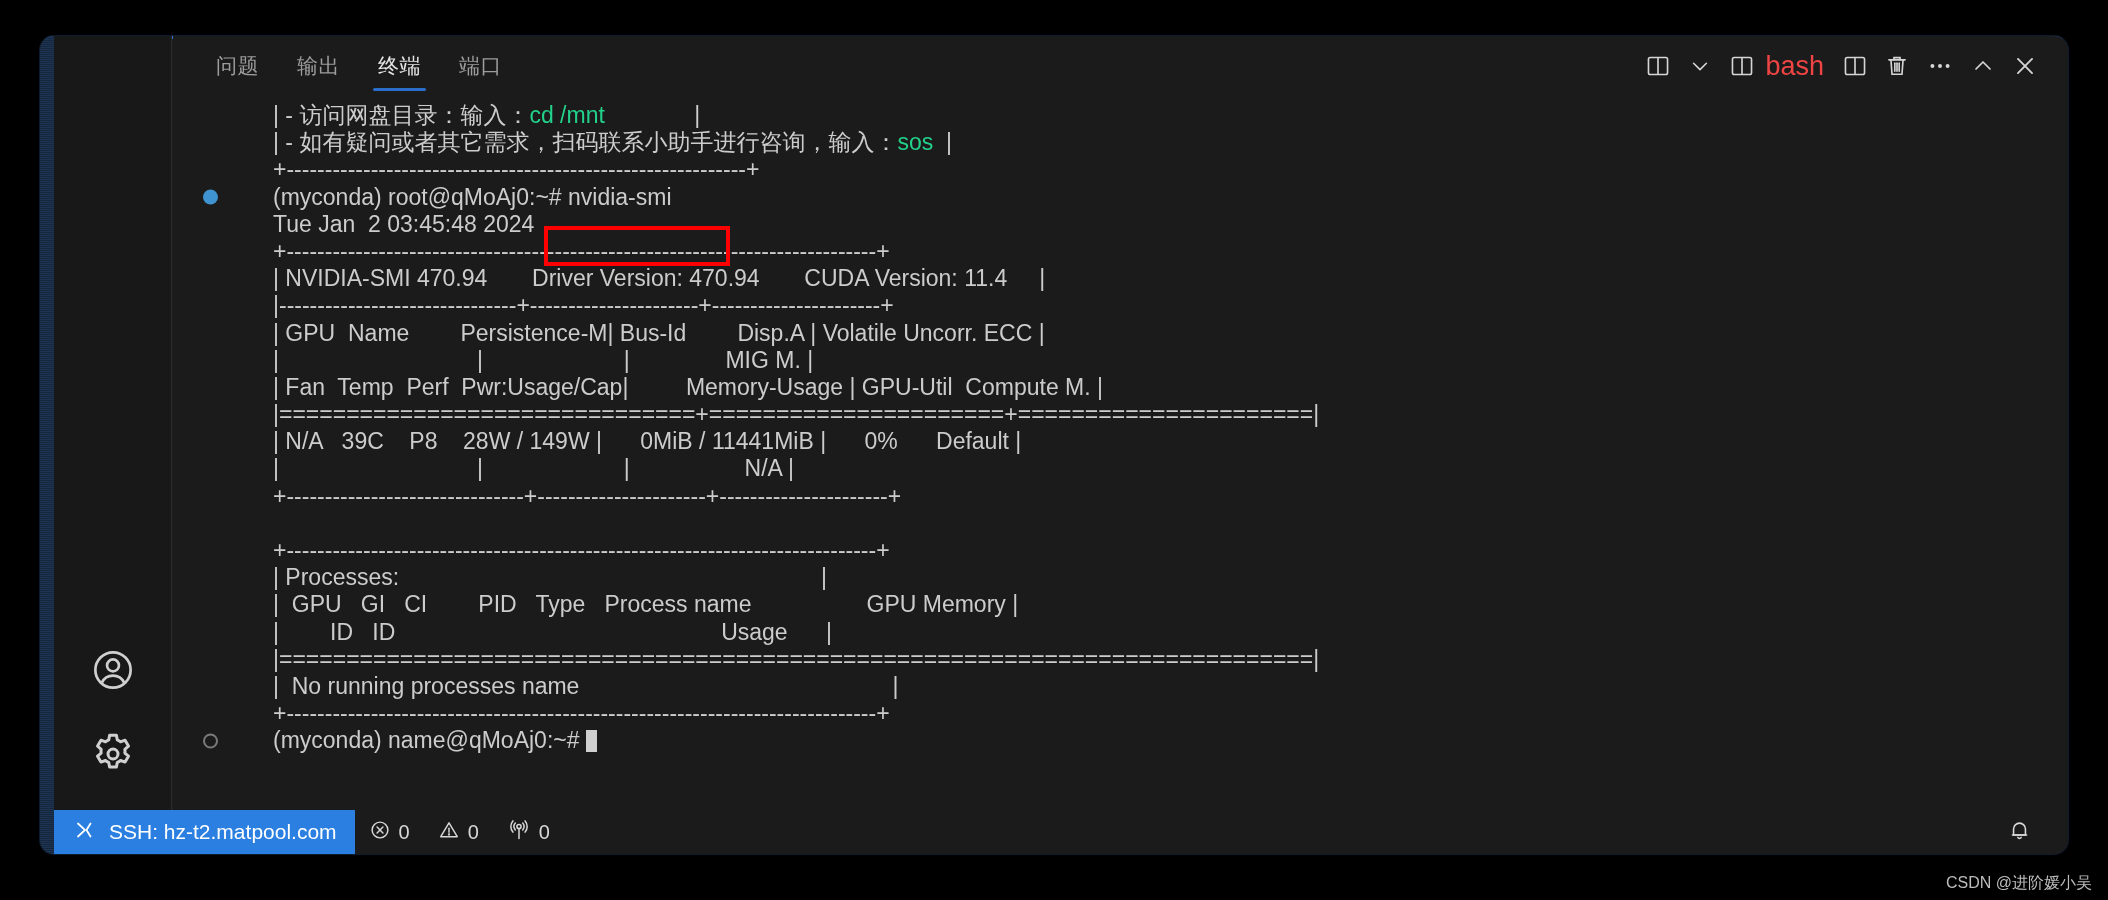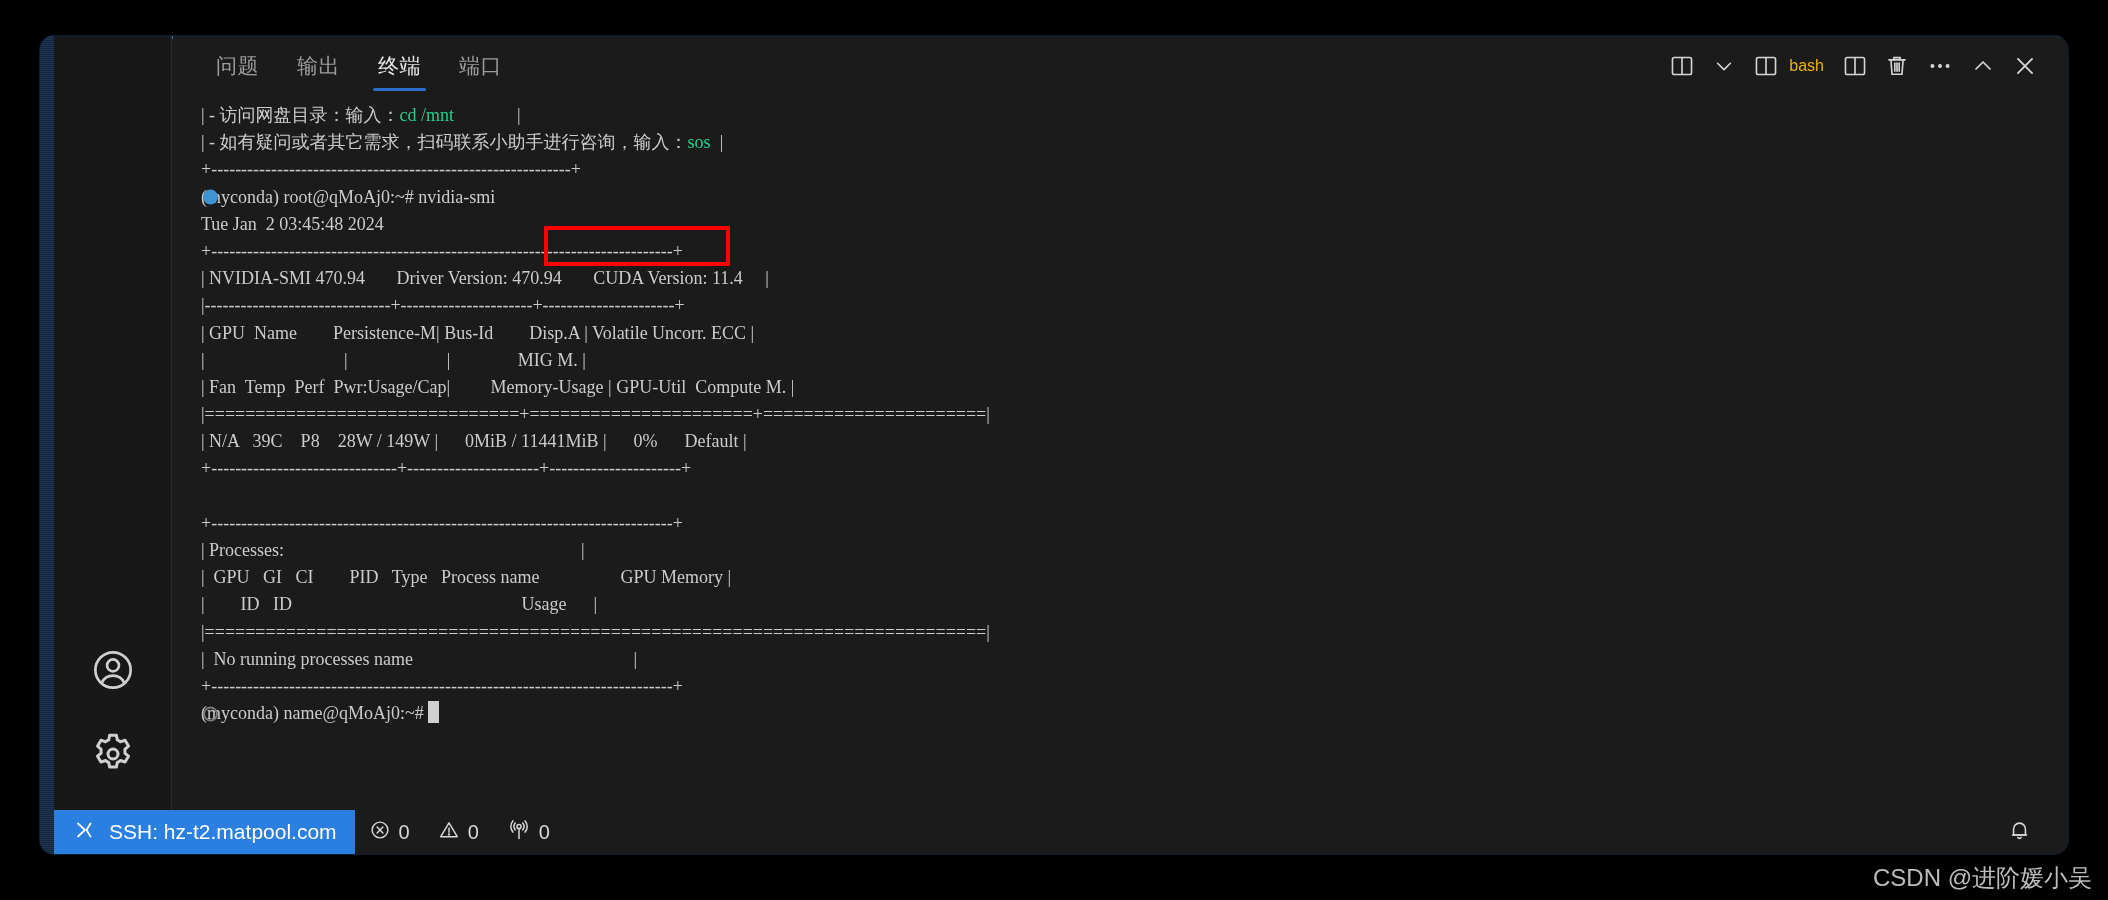--- a/index.html
+++ b/index.html
@@ -91,39 +91,39 @@
     position: absolute;
     right: 22px; top: 0; height: 60px;
     display: flex; align-items: center; gap: 0px;
   }
   .hbtn {
     height: 42px; min-width: 42px;
     display: flex; align-items: center; justify-content: center;
     color: #d6d6d6; cursor: pointer; padding: 0 8px;
   }
   .hbtn.labeled { gap: 10px; padding: 0 10px 0 8px; }
-  .hbtn .lbl { font-size: 16px; color: #eab308; }
+  .hbtn .lbl { font-size: 27px; color: #ef4444; }
   .hbtn svg { display: block; }
 
   
   .terminal {
     position: absolute;
     left: 0; right: 0; top: 60px; bottom: 0;
     padding: 6px 0 0 0;
     overflow: hidden;
   }
   .term-line {
     position: relative;
     height: 27.2px;
     line-height: 27.2px;
-    font-family: Liberation Serif, serif;
-    font-size: 18px;
+    font-family: Liberation Sans, sans-serif;
+    font-size: 23px;
     color: #cccccc;
     white-space: pre;
-    padding-left: 28px;
+    padding-left: 100px;
     letter-spacing: 0px;
   }
   .g { color: #23d18b; }
 
   
   .marker {
     position: absolute;
     left: 30px; top: 50%;
     transform: translateY(-50%);
     width: 15px; height: 15px;
@@ -172,21 +172,21 @@
     padding: 0 14px; height: 44px;
     color: #d8d8d8; font-size: 20px; cursor: pointer;
   }
   .status-spacer { flex: 1; }
   .status-right { display:flex; align-items:center; padding-right: 22px; }
 
   
   .watermark {
     position: absolute;
     right: 16px; bottom: 6px;
-    font-size: 24px;
+    font-size: 16px;
     color: #bdbdbd;
     font-family: "Liberation Sans", sans-serif;
     white-space: nowrap;
   }
 </style>
 </head>
 <body>
 
 <div id="root">
 
@@ -309,20 +309,21 @@
           <div class="term-line"><span class="marker filled"></span><span>(myconda) root@qMoAj0:~# nvidia-smi</span></div>
           <div class="term-line"><span>Tue Jan  2 03:45:48 2024</span></div>
           <div class="term-line"><span>+-----------------------------------------------------------------------------+</span></div>
           <div class="term-line"><span>| NVIDIA-SMI 470.94       Driver Version: 470.94       CUDA Version: 11.4     |</span></div>
           <div class="term-line"><span>|-------------------------------+----------------------+----------------------+</span></div>
           <div class="term-line"><span>| GPU  Name        Persistence-M| Bus-Id        Disp.A | Volatile Uncorr. ECC |</span></div>
           <div class="term-line"><span>|                               |                      |               MIG M. |</span></div>
           <div class="term-line"><span>| Fan  Temp  Perf  Pwr:Usage/Cap|         Memory-Usage | GPU-Util  Compute M. |</span></div>
           <div class="term-line"><span>|===============================+======================+======================|</span></div>
           <div class="term-line"><span>| N/A   39C    P8    28W / 149W |      0MiB / 11441MiB |      0%      Default |</span></div>
+          <div class="term-line"><span>|                               |                      |                  N/A |</span></div>
           <div class="term-line"><span>+-------------------------------+----------------------+----------------------+</span></div>
           <div class="term-line"><span></span></div>
           <div class="term-line"><span>+-----------------------------------------------------------------------------+</span></div>
           <div class="term-line"><span>| Processes:                                                                  |</span></div>
           <div class="term-line"><span>|  GPU   GI   CI        PID   Type   Process name                  GPU Memory |</span></div>
           <div class="term-line"><span>|        ID   ID                                                   Usage      |</span></div>
           <div class="term-line"><span>|=============================================================================|</span></div>
           <div class="term-line"><span>|  No running processes name                                                 |</span></div>
           <div class="term-line"><span>+-----------------------------------------------------------------------------+</span></div>
           <div class="term-line"><span class="marker hollow"></span><span>(myconda) name@qMoAj0:~# </span><span class="cursor"></span></div>

